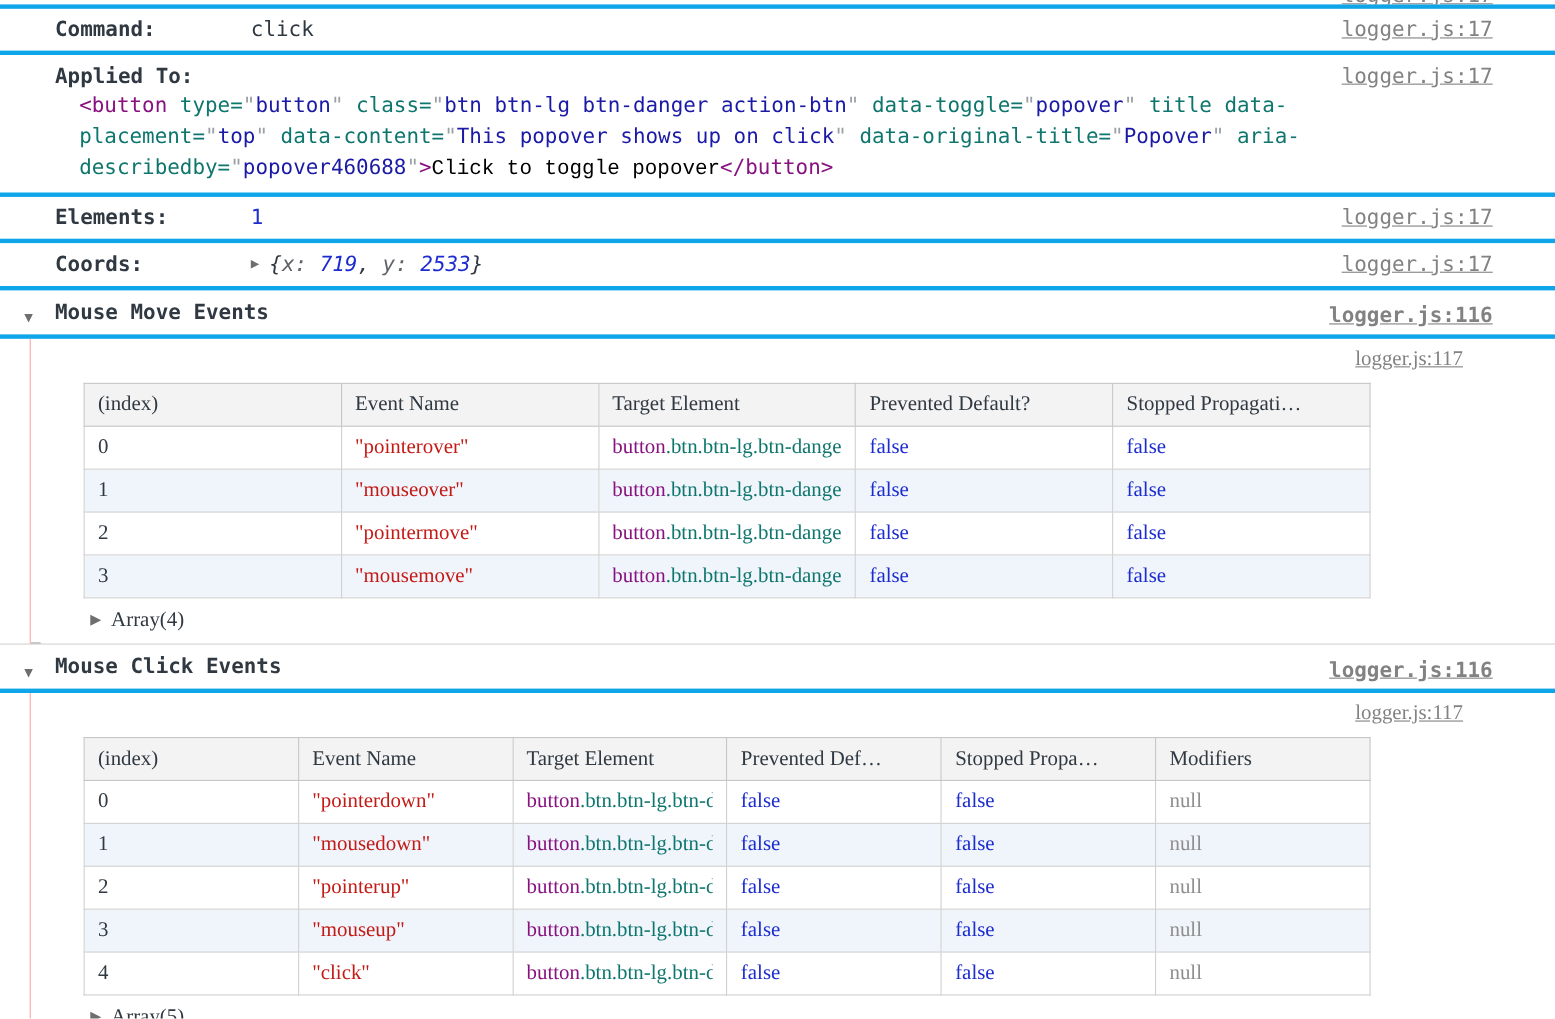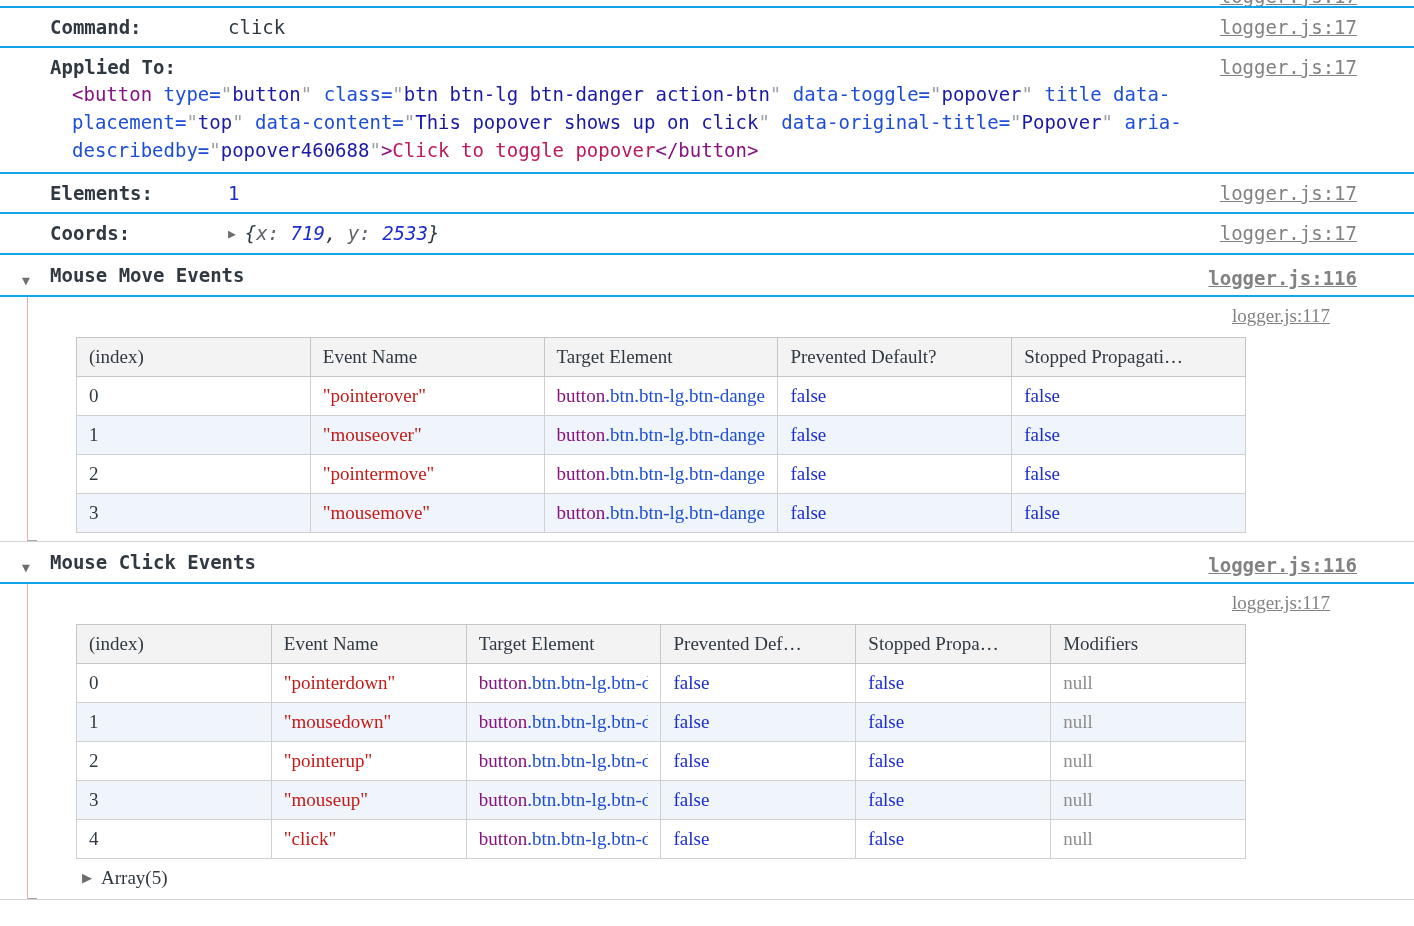--- a/index.html
+++ b/index.html
@@ -3,34 +3,34 @@
 <meta charset="utf-8">
 <style>
   * { box-sizing: border-box; }
   html, body { margin: 0; padding: 0; }
   body {
     width: 1414px; height: 926px; overflow: hidden;
     background: #ffffff;
     font-family: "DejaVu Sans Mono", monospace;
     font-size: 19px; color: #303942;
   }
-  .row { position: relative; border-bottom: 2px solid #0ea5e9; padding: 6px 0 6px 50px; line-height: 26px; }
+  .row { position: relative; border-bottom: 4px solid #0ea5e9; padding: 6px 0 6px 50px; line-height: 26px; }
   .row-partial { height: 8px; padding: 0; overflow: hidden; }
   .row-partial .link { top: -17px; }
   .link {
     position: absolute; right: 57px; top: 6px;
     color: #828282; text-decoration: underline; cursor: pointer;
     line-height: 26px; white-space: nowrap;
   }
   .label { font-weight: bold; display: inline-block; min-width: 178px; }
   .seg-tag   { color: #881280; }
-  .seg-attr  { color: #1d4ed8; }
+  .seg-attr  { color: #0f766e; }
   .seg-val   { color: #1a1aa6; }
   .seg-q     { color: #9aa0a6; }
-  .seg-text  { color: #be185d; }
+  .seg-text  { color: #000000; font-family: Liberation Mono, monospace; }
   .seg-pname { color: #5f6368; }
   .seg-num   { color: #1c2ccf; }
   .seg-brace { color: #303942; }
   .seg-string{ color: #c41a16; }
   .seg-bool  { color: #1c2ccf; }
   .seg-null  { color: #8e8e8e; }
   .seg-plain { color: #303942; }
   .value-num { color: #1c2ccf; }
   .row-applied { padding-bottom: 8px; }
   .html-block { margin-left: 22px; line-height: 28px; }
@@ -151,20 +151,23 @@
               <td><span class="seg-plain">3</span></td>
               <td><span class="seg-string">"mousemove"</span></td>
               <td>
                 <div class="nodewrap"><span class="seg-tag">button</span><span class="seg-attr">.btn.btn-lg.btn-danger.action-btn</span></div>
               </td>
               <td><span class="seg-bool">false</span></td>
               <td><span class="seg-bool">false</span></td>
             </tr>
           </tbody>
         </table>
+      <div class="array-row">
+        <span class="tri tri-right">▶</span><span>Array(4)</span>
+      </div>
     </div>
   </div>
 
   <div class="row group-header">
     <span class="tri">▼</span>
     <span>Mouse Click Events</span>
     <span class="link">logger.js:116</span>
   </div>
   <div class="group-outer">
     <div class="group-body">

